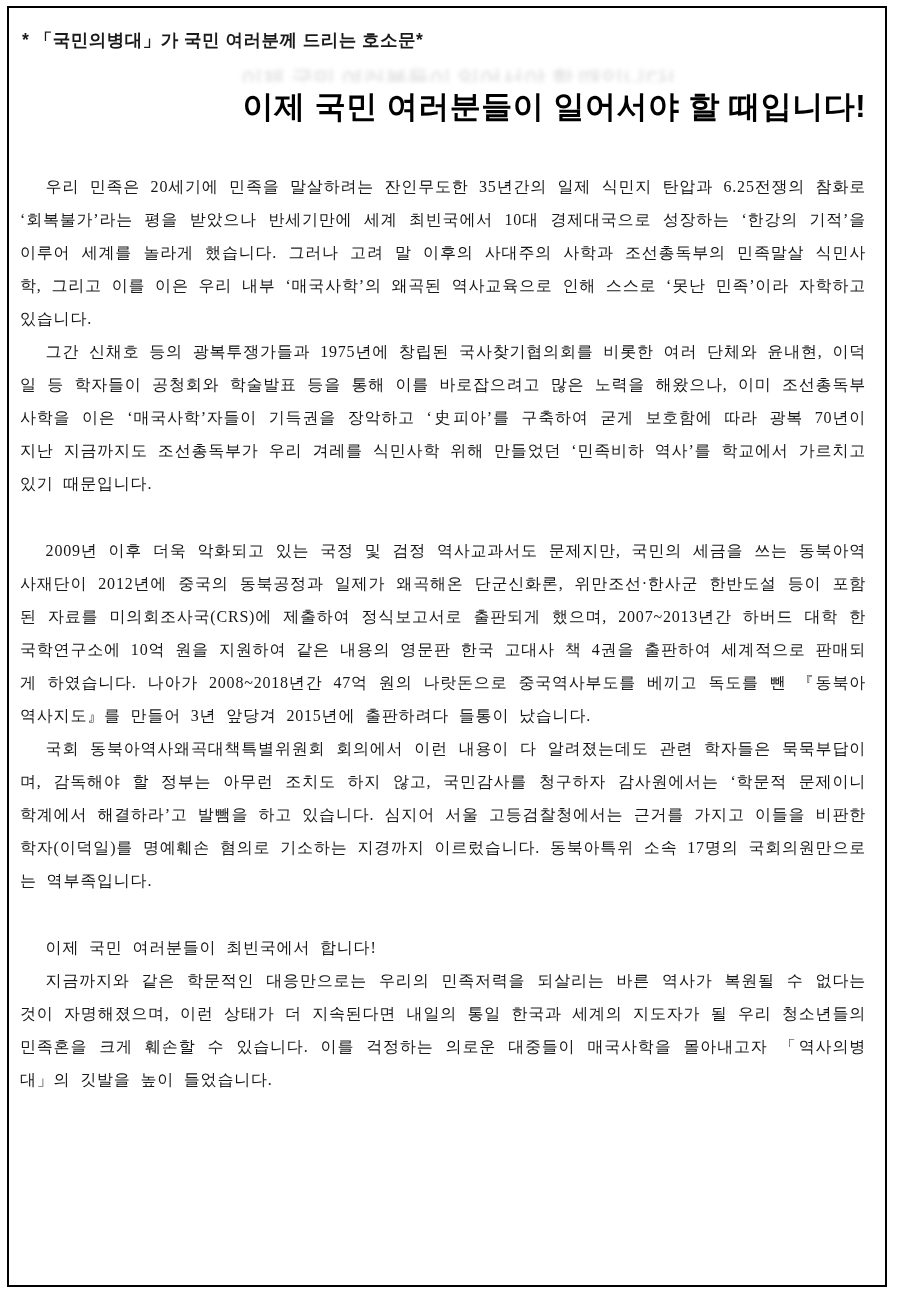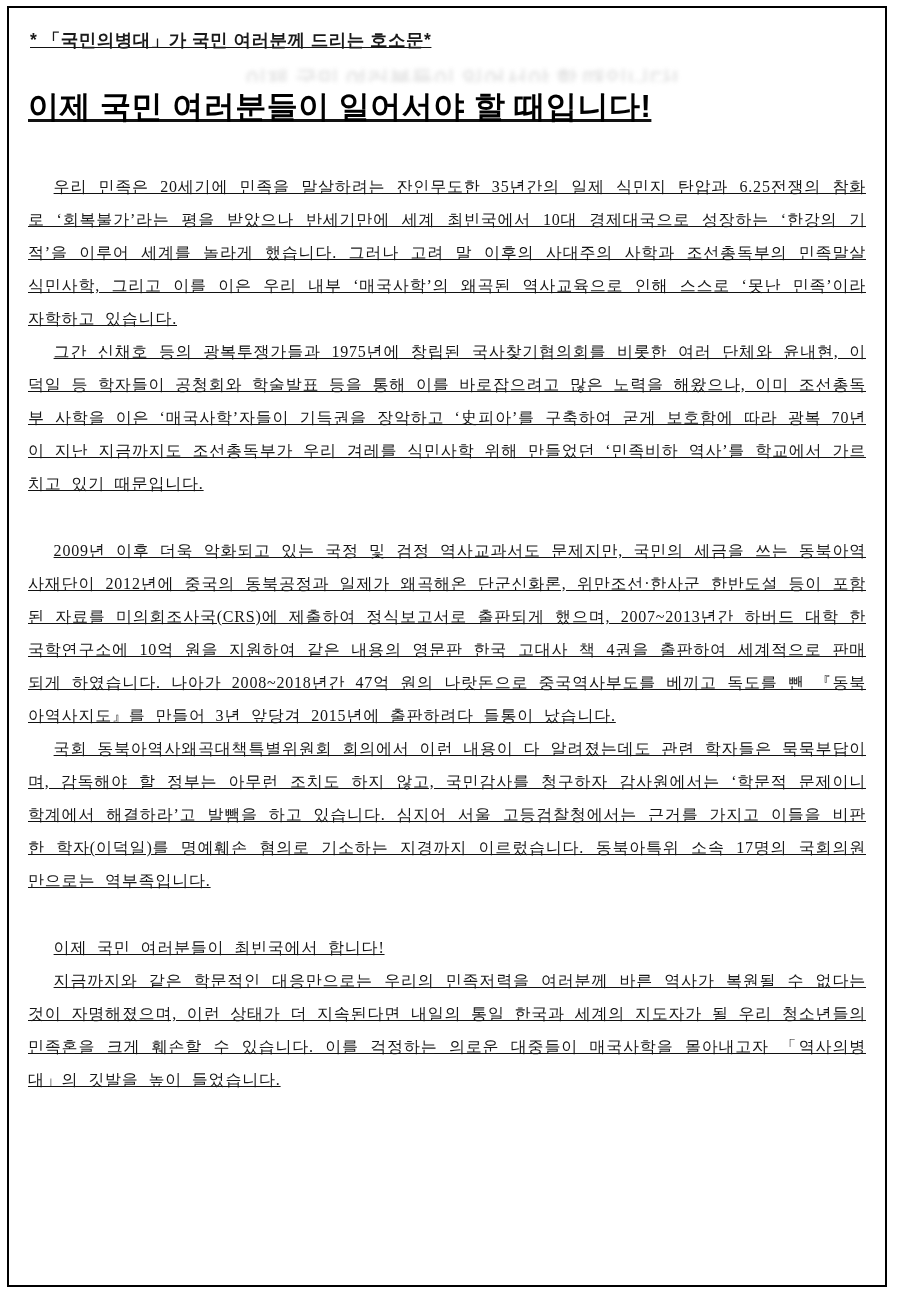--- a/index.html
+++ b/index.html
@@ -24,24 +24,23 @@
     border: 2px solid #000000;
     box-sizing: border-box;
     background: #ffffff;
   }
   .content {
     position: absolute;
     left: 9px;
     top: 8px;
     width: 876px;
     height: 1277px;
-    padding: 16px 19px 0 19px;
+    padding: 16px 19px 0 11px;
     box-sizing: border-box;
     overflow: hidden;
-    text-decoration: underline;
   }
   .header-note {
     font-family: "Liberation Sans", "DejaVu Sans", sans-serif;
     font-weight: 700;
     font-size: 17.5px;
     letter-spacing: 0.5px;
     color: #1a1a1a;
     margin: 4px 0 0 2px;
   }
   .ghost-line {
@@ -53,21 +52,21 @@
     font-weight: 900;
     font-size: 22px;
     color: #c9c9c9;
     filter: blur(2px);
     opacity: 0.55;
     white-space: nowrap;
     user-select: none;
   }
   .doc-title {
     margin-top: 4px;
-    text-align: left;
+    text-align: right;
     font-family: "Liberation Sans", "DejaVu Sans", sans-serif;
     font-weight: 900;
     font-size: 31px;
     letter-spacing: 0.5px;
     color: #000000;
   }
   .body-text {
     margin-top: 42px;
     font-size: 16px;
     line-height: 33px;
@@ -97,16 +96,16 @@
   <div class="ghost-line">이제 국민 여러분들이 일어서야 할 때입니다!</div>
 
   <div class="doc-title">이제 국민 여러분들이 일어서야 할 때입니다!</div>
 
   <div class="body-text">
     <p>우리 민족은 20세기에 민족을 말살하려는 잔인무도한 35년간의 일제 식민지 탄압과 6.25전쟁의 참화로 ‘회복불가’라는 평을 받았으나 반세기만에 세계 최빈국에서 10대 경제대국으로 성장하는 ‘한강의 기적’을 이루어 세계를 놀라게 했습니다. 그러나 고려 말 이후의 사대주의 사학과 조선총독부의 민족말살 식민사학, 그리고 이를 이은 우리 내부 ‘매국사학’의 왜곡된 역사교육으로 인해 스스로 ‘못난 민족’이라 자학하고 있습니다.</p>
     <p>그간 신채호 등의 광복투쟁가들과 1975년에 창립된 국사찾기협의회를 비롯한 여러 단체와 윤내현, 이덕일 등 학자들이 공청회와 학술발표 등을 통해 이를 바로잡으려고 많은 노력을 해왔으나, 이미 조선총독부 사학을 이은 ‘매국사학’자들이 기득권을 장악하고 ‘史피아’를 구축하여 굳게 보호함에 따라 광복 70년이 지난 지금까지도 조선총독부가 우리 겨레를 식민사학 위해 만들었던 ‘민족비하 역사’를 학교에서 가르치고 있기 때문입니다.</p>
     <p class="gap-before">2009년 이후 더욱 악화되고 있는 국정 및 검정 역사교과서도 문제지만, 국민의 세금을 쓰는 동북아역사재단이 2012년에 중국의 동북공정과 일제가 왜곡해온 단군신화론, 위만조선·한사군 한반도설 등이 포함된 자료를 미의회조사국(CRS)에 제출하여 정식보고서로 출판되게 했으며, 2007~2013년간 하버드 대학 한국학연구소에 10억 원을 지원하여 같은 내용의 영문판 한국 고대사 책 4권을 출판하여 세계적으로 판매되게 하였습니다. 나아가 2008~2018년간 47억 원의 나랏돈으로 중국역사부도를 베끼고 독도를 뺀 『동북아역사지도』를 만들어 3년 앞당겨 2015년에 출판하려다 들통이 났습니다.</p>
     <p>국회 동북아역사왜곡대책특별위원회 회의에서 이런 내용이 다 알려졌는데도 관련 학자들은 묵묵부답이며, 감독해야 할 정부는 아무런 조치도 하지 않고, 국민감사를 청구하자 감사원에서는 ‘학문적 문제이니 학계에서 해결하라’고 발뺌을 하고 있습니다. 심지어 서울 고등검찰청에서는 근거를 가지고 이들을 비판한 학자(이덕일)를 명예훼손 혐의로 기소하는 지경까지 이르렀습니다. 동북아특위 소속 17명의 국회의원만으로는 역부족입니다.</p>
     <p class="gap-before">이제 국민 여러분들이 최빈국에서 합니다!</p>
-    <p>지금까지와 같은 학문적인 대응만으로는 우리의 민족저력을 여러분께 바른 역사가 복원될 수 없다는 것이 자명해졌으며, 이런 상태가 더 지속된다면 내일의 통일 한국과 세계의 지도자가 될 우리 청소년들의 민족혼을 크게 훼손할 수 있습니다. 이를 걱정하는 의로운 대중들이 매국사학을 몰아내고자 「역사의병대」의 깃발을 높이 들었습니다.</p>
+    <p>지금까지와 같은 학문적인 대응만으로는 우리의 민족저력을 되살리는 바른 역사가 복원될 수 없다는 것이 자명해졌으며, 이런 상태가 더 지속된다면 내일의 통일 한국과 세계의 지도자가 될 우리 청소년들의 민족혼을 크게 훼손할 수 있습니다. 이를 걱정하는 의로운 대중들이 매국사학을 몰아내고자 「역사의병대」의 깃발을 높이 들었습니다.</p>
   </div>
 
 </div>
 
 </body></html>

